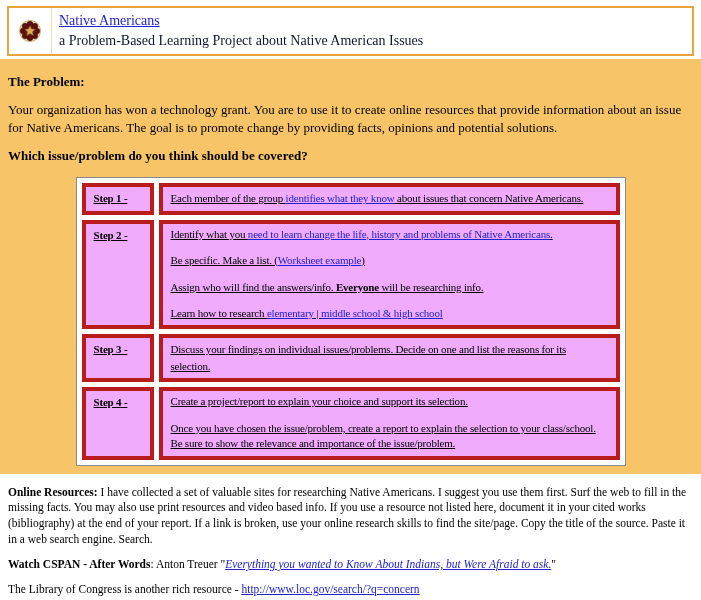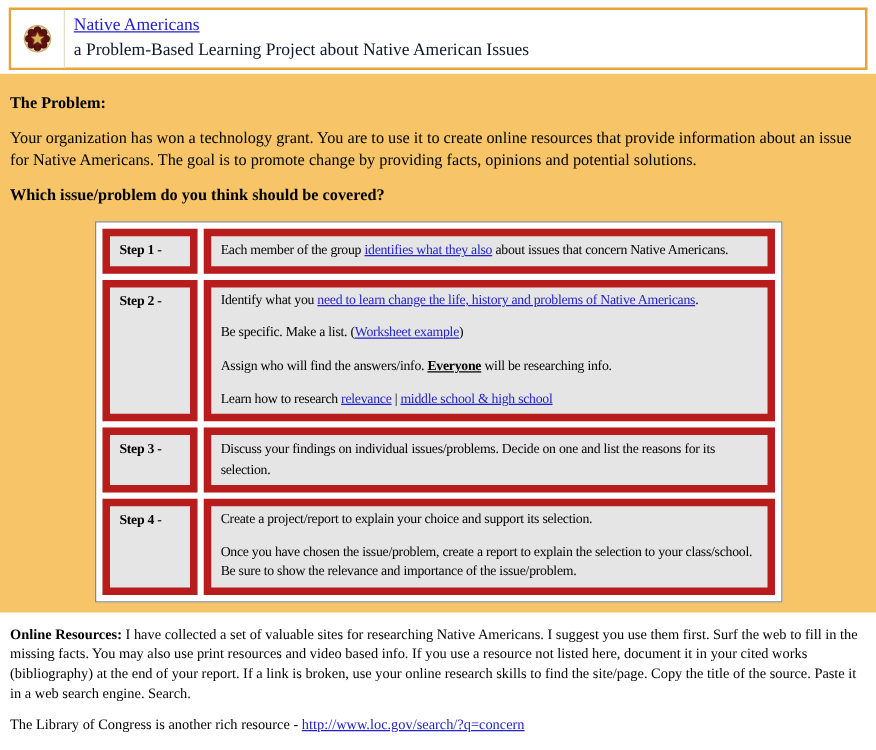--- a/index.html
+++ b/index.html
@@ -43,25 +43,26 @@
     border-collapse:separate;
     border-spacing:5px;
     border:1px solid #8a8a8a;
     background:#ffffff;
     margin:12px auto 0 auto;
     width:550px;
     font-size:11px;
     letter-spacing:-0.2px;
   }
   .steps-table td {
-    border:6px solid #b91c1c;
-    background:#e5e5e5;
+    border:4px solid #b91c1c;
+    background:#f0abfc;
     vertical-align:top;
     padding:3px 8px 4px 8px;
     line-height:1.5;
+    text-decoration:underline;
   }
   td.step-label { width:48px; font-weight:bold; white-space:nowrap; }
   .steps-table td p { margin:0 0 11px 0; }
   .steps-table td p:last-child { margin-bottom:0; }
 
   
   .resources-section { padding:2px 8px 6px 8px; font-size:11.5px; }
   .resources-section p { margin:9px 0; line-height:1.38; }
 
   a.lnk, .lnk { color:#2222CC; text-decoration:underline; cursor:pointer; }
@@ -100,49 +101,50 @@
 <div class="orange-section">
   <p class="bold">The Problem:</p>
   <p>Your organization has won a technology grant. You are to use it to create online resources that provide information about an issue for Native Americans. The goal is to promote change by providing facts, opinions and potential solutions.</p>
   <p class="bold">Which issue/problem do you think should be covered?</p>
 
   <table class="steps-table">
     <tbody>
         <tr>
       <td class="step-label">Step 1 -</td>
       <td>
-        <span>Each member of the group </span><a class="lnk" href="#">identifies what they also</a><span> about issues that concern Native Americans.</span>
+        <span>Each member of the group </span><a class="lnk" href="#">identifies what they know</a><span> about issues that concern Native Americans.</span>
       </td>
     </tr>
     <tr>
       <td class="step-label">Step 2 -</td>
       <td>
         <p><span>Identify what you </span><a class="lnk" href="#">need to learn change the life, history and problems of Native Americans</a><span>.</span></p>
         <p><span>Be specific. Make a list. (</span><a class="lnk" href="#">Worksheet example</a><span>)</span></p>
         <p><span>Assign who will find the answers/info. </span><span class="bold-underline">Everyone</span><span> will be researching info.</span></p>
-        <p><span>Learn how to research </span><a class="lnk" href="#">relevance</a><span> | </span><a class="lnk" href="#">middle school &amp; high school</a></p>
+        <p><span>Learn how to research </span><a class="lnk" href="#">elementary</a><span> | </span><a class="lnk" href="#">middle school &amp; high school</a></p>
       </td>
     </tr>
     <tr>
       <td class="step-label">Step 3 -</td>
       <td>Discuss your findings on individual issues/problems. Decide on one and list the reasons for its selection.</td>
     </tr>
     <tr>
       <td class="step-label">Step 4 -</td>
       <td>
         <p>Create a project/report to explain your choice and support its selection.</p>
         <p>Once you have chosen the issue/problem, create a report to explain the selection to your class/school. Be sure to show the relevance and importance of the issue/problem.</p>
       </td>
     </tr>
   </tbody>
     </table>
 </div>
 
 <div class="resources-section">
   <p><span class="bold">Online Resources:</span><span> I have collected a set of valuable sites for researching Native Americans. I suggest you use them first. Surf the web to fill in the missing facts. You may also use print resources and video based info. If you use a resource not listed here, document it in your cited works (bibliography) at the end of your report. If a link is broken, use your online research skills to find the site/page. Copy the title of the source. Paste it in a web search engine. Search.</span></p>
 
+  <p><span class="bold">Watch CSPAN - After Words</span><span>: Anton Treuer "</span><a class="lnk italic" href="#">Everything you wanted to Know About Indians, but Were Afraid to ask.</a><span>"</span></p>
 
 
   <p><span>The Library of Congress is another rich resource - </span><a class="lnk" href="#">http://www.loc.gov/search/?q=concern</a></p>
 
   <p><a class="lnk" href="#">The Map Of Native American Tribes story and map</a></p>
 
 </div>
 
 </body></html>

